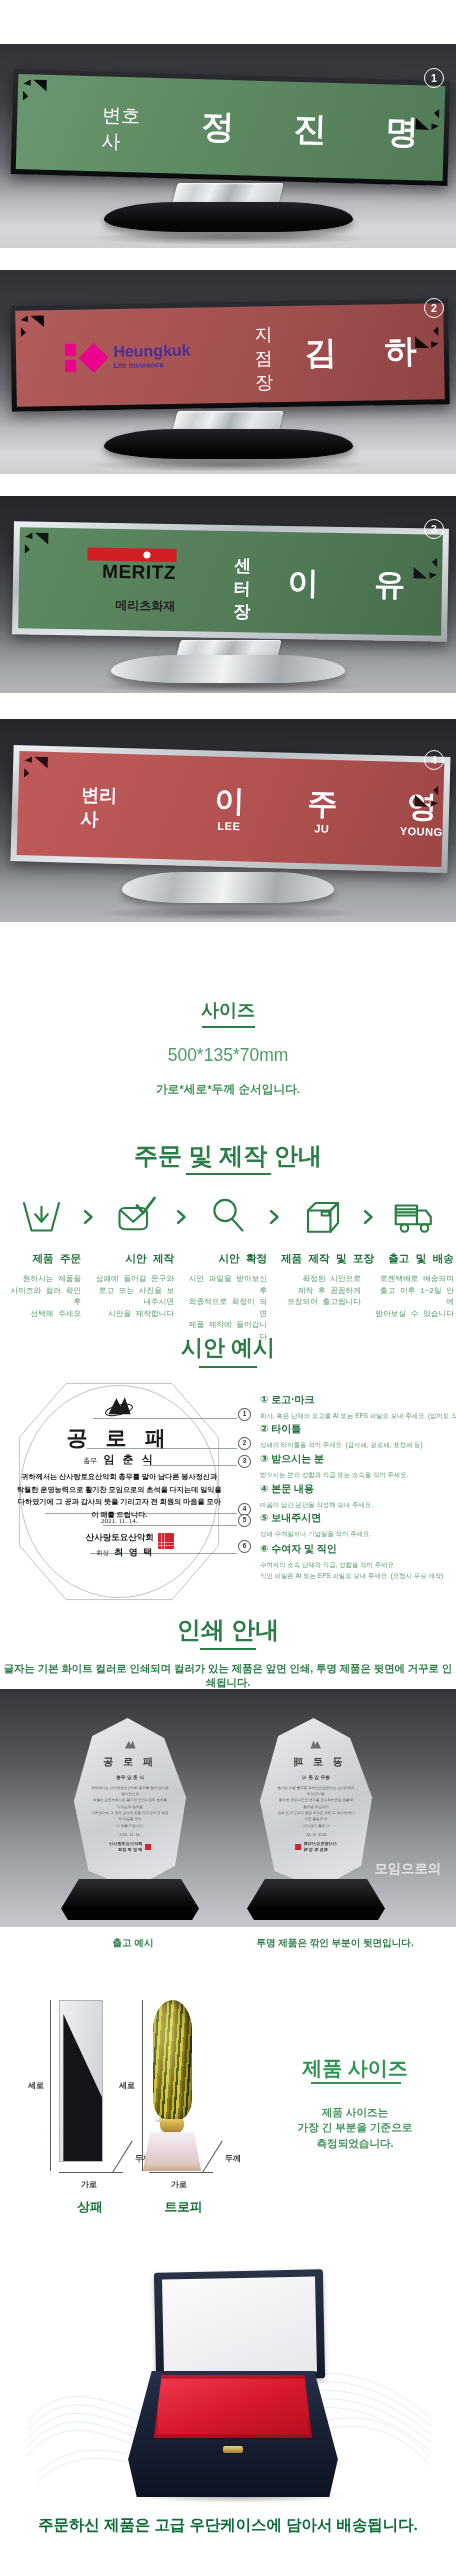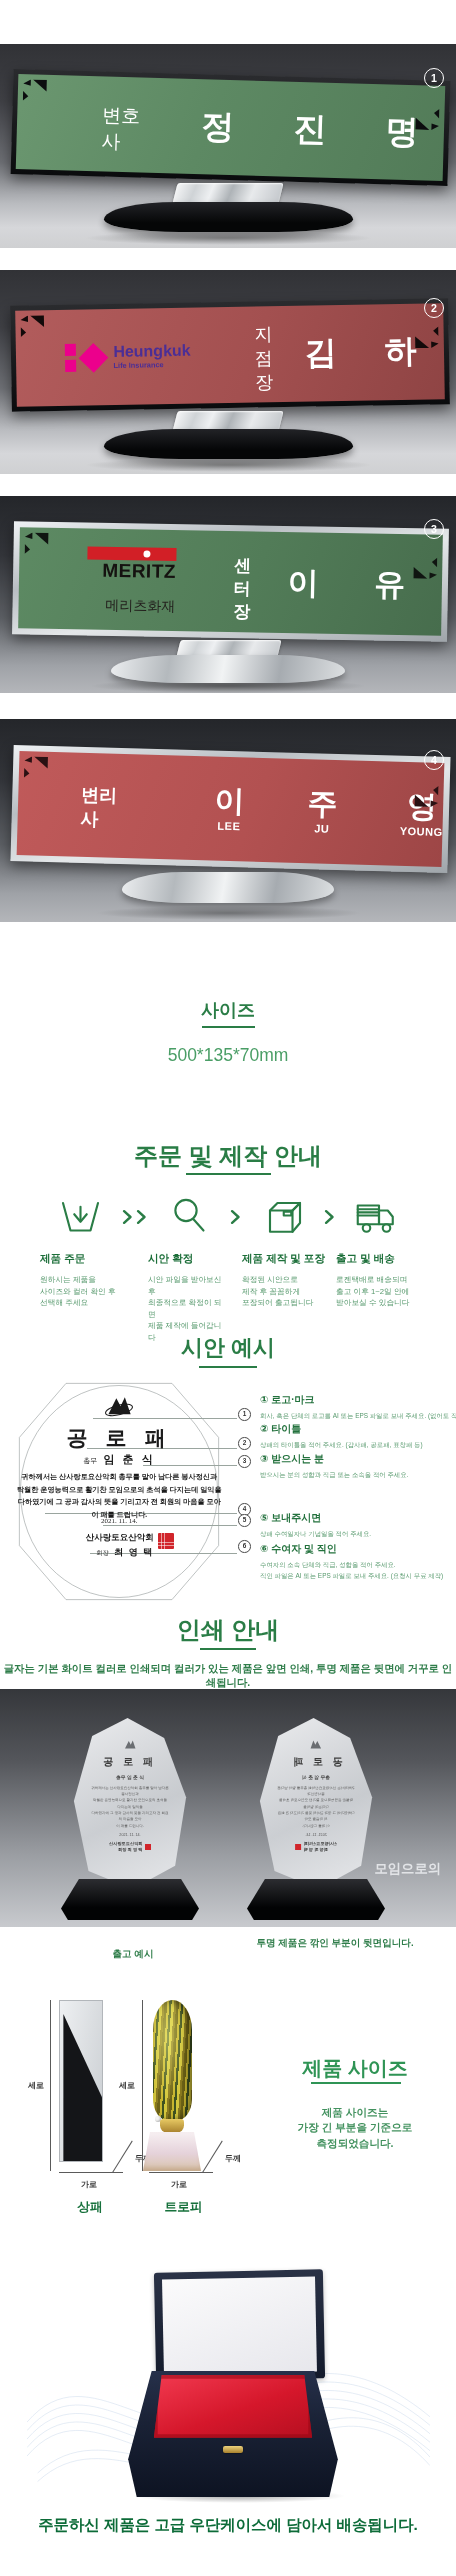--- a/index.html
+++ b/index.html
@@ -40,32 +40,32 @@
   .hk-sq{display:flex;flex-direction:column;gap:3.7px;}
   .hk-sq i{width:11.7px;height:11.7px;background:#ec008c;display:block;}
   .hk-diamond{width:21px;height:21px;background:#ec008c;transform:rotate(45deg);margin-left:1.1px;}
   .hk-txt{line-height:1;margin-left:4.2px;}
   .hk-name{color:#4b2e96;font-size:16px;font-weight:bold;}
   .hk-sub{color:#4b2e96;font-size:7.4px;font-weight:bold;margin-top:2.1px;}
   .mz-logo{display:flex;flex-direction:column;align-items:flex-end;line-height:1;}
   .mz-bar{position:relative;width:89px;height:12.7px;background:#d21f26;}
   .mz-bar i{position:absolute;right:25.5px;top:2.7px;width:7.4px;height:7.4px;border-radius:50%;background:#fff;}
   .mz-name{color:#151210;font-size:19px;font-weight:bold;letter-spacing:0.5px;margin-top:1.1px;font-stretch:condensed;}
-  .mz-sub{color:#23201d;font-size:14px;font-weight:normal;margin-top:18px;}
+  .mz-sub{color:#23201d;font-size:12px;font-weight:bold;margin-top:18px;}
   .p4col{display:flex;flex-direction:column;align-items:center;line-height:1;}
   .p4rom{color:#fff;font-size:11px;font-weight:bold;margin-top:5.3px;letter-spacing:0.5px;}
   
   .stitle{position:absolute;left:0;width:456px;text-align:center;color:#2a7d46;font-weight:bold;}
   .underline{position:absolute;background:#2a7d46;height:1.6px;}
   
   .dims{position:absolute;left:0;width:456px;text-align:center;color:#4a9e66;font-size:17.5px;}
   .note{position:absolute;left:0;width:456px;text-align:center;color:#43915d;font-size:11.7px;font-weight:bold;}
   
   .steps{position:absolute;left:0;top:51px;width:456px;display:flex;justify-content:center;align-items:flex-start;padding:0 2.1px;box-sizing:border-box;}
-  .step{width:80px;text-align:left;}
+  .step{width:80px;text-align:right;font-family:Liberation Mono, monospace;}
   .step-iconbox{height:49px;display:flex;align-items:center;justify-content:center;}
   .step-title{color:#1d6f3a;font-size:10.6px;font-weight:bold;margin-top:11.7px;white-space:nowrap;}
   .step-desc{color:#57996d;font-size:7.7px;line-height:1.5;margin-top:8.5px;white-space:pre-line;}
   .chev{width:14px;display:flex;justify-content:center;margin-top:18px;}
   
   .pl-wrap{position:absolute;left:13.3px;top:47px;width:244px;height:223px;}
   .pl-item{position:absolute;text-align:center;color:#1c1c1c;font-family:"Liberation Serif","DejaVu Serif",serif;}
   .lead{position:absolute;height:0.5px;background:#9aa59f;}
   .mnum{position:absolute;width:10.6px;height:10.6px;border:0.8px solid #4a4a4a;border-radius:50%;color:#333;
         font-size:6.4px;font-weight:bold;text-align:center;line-height:10.6px;background:#fff;}
@@ -254,20 +254,21 @@
     </div>
     <div class="floor-shadow" style="left:96px;top:187px;width:265px;"></div>
     <div class="base-clear" style="left:122px;top:153px;width:212px;height:31px;"></div>
     <div class="badge" style="left:424px;top:31px;">4</div>
   </div>
 
   <div class="abs" style="top:998px;left:0;width:456px;height:117px;">
     <div class="stitle" style="top:0;font-size:18px;">사이즈</div>
     <div class="underline" style="left:202px;top:28px;width:53px;height:2.1px;"></div>
     <div class="dims" style="top:47px;">500*135*70mm</div>
+    <div class="note" style="top:84px;">가로*세로*두께 순서입니다.</div>
   </div>
 
   <div class="abs" style="top:1140px;left:0;width:456px;height:180px;">
     <div class="stitle" style="top:0;font-size:24px;">주문 및 제작 안내</div>
     <div class="underline" style="left:186px;top:33px;width:85px;"></div>
     <div class="steps">
 
       <div class="step">
         <div class="step-iconbox">
             <svg class="icon-svg" width="45" height="45" viewBox="0 0 72 72">
@@ -280,20 +281,33 @@
         <div class="step-desc">원하시는 제품을
 사이즈와 컬러 확인 후
 선택해 주세요</div>
       </div>
       <div class="chev">
           <svg class="icon-svg" width="10.6" height="16" viewBox="0 0 20 30">
             <polyline points="4,4 16,15 4,26" stroke-width="4.5"></polyline>
           </svg>
         </div>
 
+      <div class="step">
+        <div class="step-iconbox">
+            <svg class="icon-svg" width="45" height="45" viewBox="0 0 72 72">
+          <rect x="12" y="24" width="44" height="34" rx="8"></rect>
+              <polyline points="14,28 34,46 54,28"></polyline>
+              <polyline points="40,20 50,32 68,8" stroke-width="4.5"></polyline>
+            </svg>
+          </div>
+        <div class="step-title">시안 제작</div>
+        <div class="step-desc">상패에 들어갈 문구와
+로고 또는 사진을 보내주시면
+시안을 제작합니다</div>
+      </div>
       <div class="chev">
           <svg class="icon-svg" width="10.6" height="16" viewBox="0 0 20 30">
             <polyline points="4,4 16,15 4,26" stroke-width="4.5"></polyline>
           </svg>
         </div>
 
       <div class="step">
         <div class="step-iconbox">
             <svg class="icon-svg" width="45" height="45" viewBox="0 0 72 72">
           <circle cx="32" cy="28" r="17"></circle>
@@ -405,20 +419,24 @@
       <div class="d-desc">회사, 혹은 단체의 로고를 AI 또는 EPS 파일로 보내 주세요. (없어도 작업 가능합니다.)</div>
     </div>
     <div class="d-item" style="top:89px;">
       <div class="d-title">② 타이틀</div>
       <div class="d-desc">상패의 타이틀을 적어 주세요. (감사패, 공로패, 표창패 등)</div>
     </div>
     <div class="d-item" style="top:119px;">
       <div class="d-title">③ 받으시는 분</div>
       <div class="d-desc">받으시는 분의 성함과 직급 또는 소속을 적어 주세요.</div>
     </div>
+    <div class="d-item" style="top:149px;">
+      <div class="d-title">④ 본문 내용</div>
+      <div class="d-desc">마음이 담긴 문안을 작성해 보내 주세요.</div>
+    </div>
     <div class="d-item" style="top:178px;">
       <div class="d-title">⑤ 보내주시면</div>
       <div class="d-desc">상패 수여일자나 기념일을 적어 주세요.</div>
     </div>
     <div class="d-item" style="top:209px;">
       <div class="d-title">⑥ 수여자 및 직인</div>
       <div class="d-desc">수여자의 소속 단체와 직급, 성함을 적어 주세요.
 직인 파일은 AI 또는 EPS 파일로 보내 주세요. (요청시 무료 제작)</div>
     </div>
   </div>
@@ -465,21 +483,21 @@
           <div class="m-org">
             <span class="m-orgtxt"><span>산사랑토요산악회</span><br><span>회장</span> <span>최 영 택</span></span>
             <span class="m-seal"></span>
           </div>
         </div>
       </div>
       <div class="pt-base" style="left:247px;top:190px;"></div>
       <div class="plabel" style="right:15px;top:171px;">모임으로의</div>
     </div>
 
-    <div class="pcap" style="left:80px;top:323px;width:106px;margin-top:11px;">출고 예시</div>
+    <div class="pcap" style="left:80px;top:323px;width:106px;">출고 예시</div>
     <div class="pcap" style="left:234px;top:323px;width:202px;">투명 제품은 깎인 부분이 뒷면입니다.</div>
   </div>
 
   <div class="abs" style="top:1996px;left:0;width:456px;height:223px;">
 
     <div class="dline" style="left:50px;top:4.2px;width:0.8px;height:171px;"></div>
     <div class="dlabel" style="left:28px;top:84px;">세로</div>
     <div class="psz-plaque" style="left:59px;top:4.2px;">
       <div class="psz-black"></div>
     </div>

